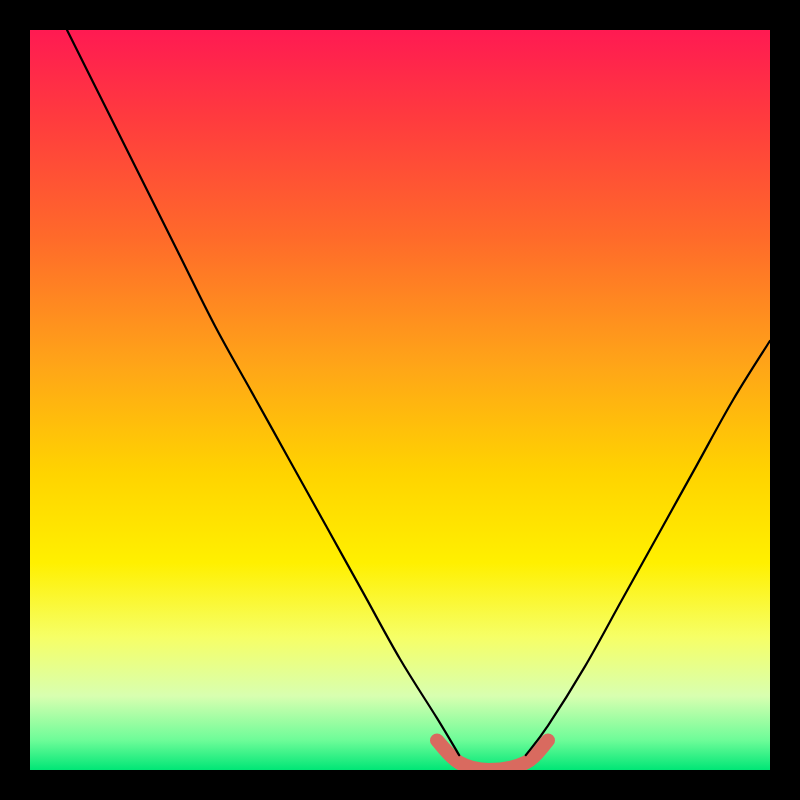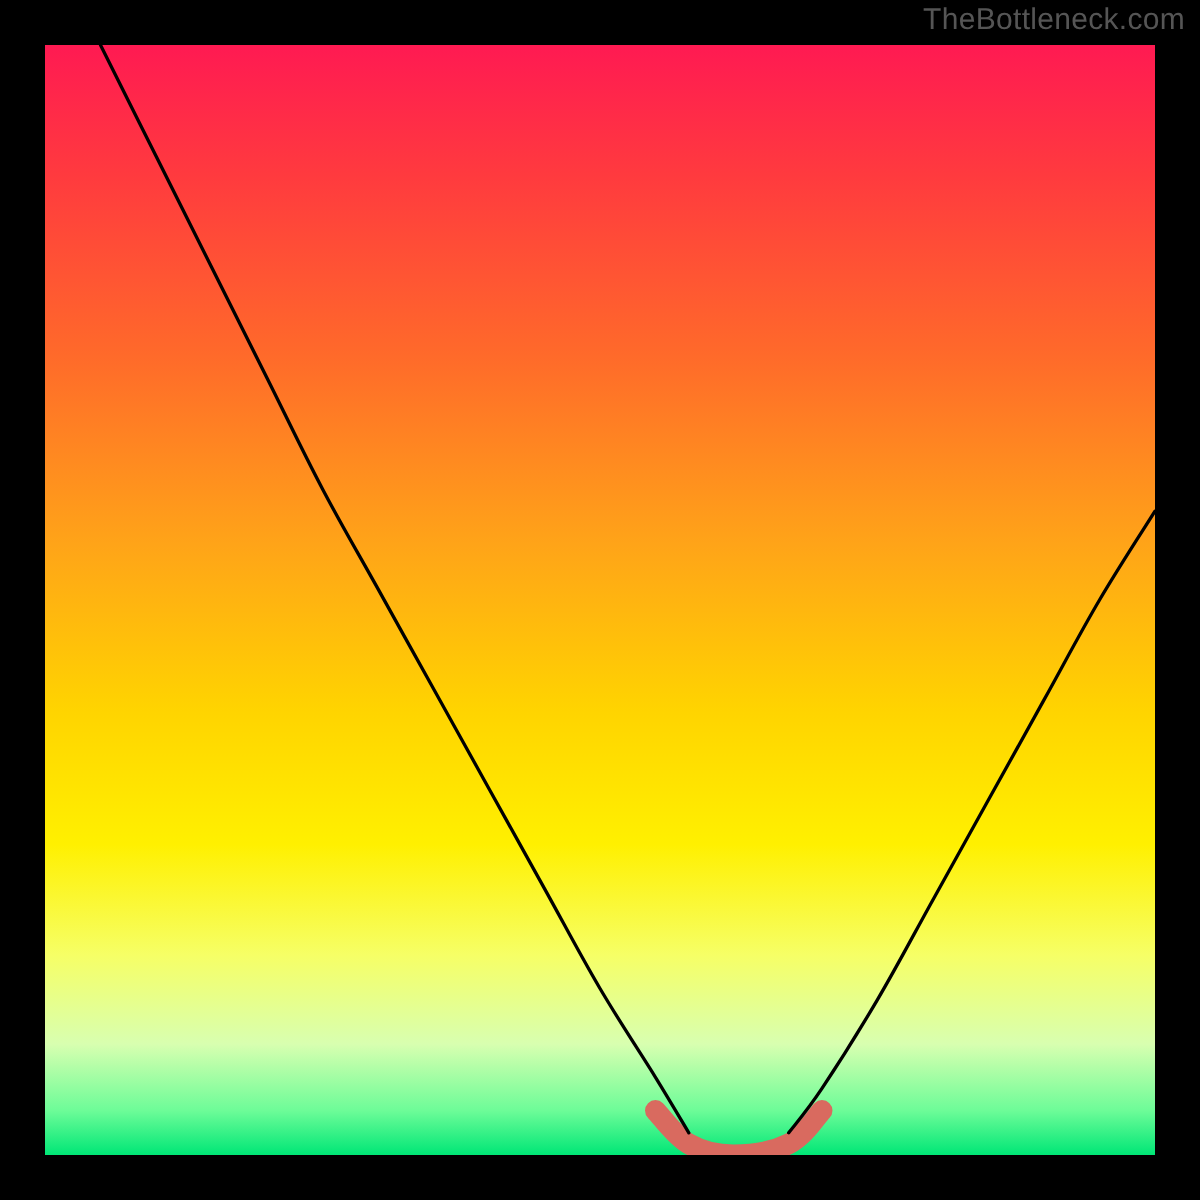--- a/index.html
+++ b/index.html
@@ -70,21 +70,20 @@
     stroke-width: 14;
     stroke-linecap: round;
     stroke-linejoin: round;
   }
 </style>
 </head>
 <body>
 
 <div class="stage">
 
-  <a class="watermark">TheBottleneck.com</a>
 
   <div class="plot-area">
     <div class="gradient"></div>
 
     <svg class="curves" viewBox="0 0 740 740" preserveAspectRatio="none">
       <path class="valley" d="M 407.00000000000006,710.4 C 410.99600000000004,714.396 419.876,727.272 429.2,732.6 C 438.524,737.928 446.812,740 458.8,740 C 470.788,740 485.144,737.928 495.8,732.6 C 506.456,727.272 514.004,714.396 518,710.4"></path>
       <path class="curve-main" d="M 37,0 C 43.66,13.32 60.68,47.36 74,74 C 87.32,100.64 97.68,121.36 111,148 C 124.32,174.64 134.68,195.36 148,222 C 161.32,248.64 171.68,270.692 185,296 C 198.32,321.308 208.68,338.62399999999997 222,362.59999999999997 C 235.32,386.57599999999996 245.68,405.224 259,429.2 C 272.32,453.176 282.68,471.82399999999996 296,495.79999999999995 C 309.32,519.776 319.68,538.424 333,562.4 C 346.32,586.376 356.68,606.356 370,629 C 383.32,651.644 396.34400000000005,670.884 407.00000000000006,688.2 C 417.65600000000006,705.5160000000001 425.204,718.5400000000001 429.2,725.2"></path>
       <path class="curve-main" d="M 495.8,725.2 C 499.796,719.8720000000001 507.344,711.5840000000001 518,695.6 C 528.656,679.616 541.68,659.044 555,636.4 C 568.32,613.756 578.68,593.776 592,569.8 C 605.32,545.824 615.68,527.1759999999999 629,503.2 C 642.32,479.224 652.68,460.576 666,436.6 C 679.32,412.624 689.68,392.644 703,370 C 716.32,347.356 733.34,321.456 740,310.8"></path>
     </svg>
   </div>

